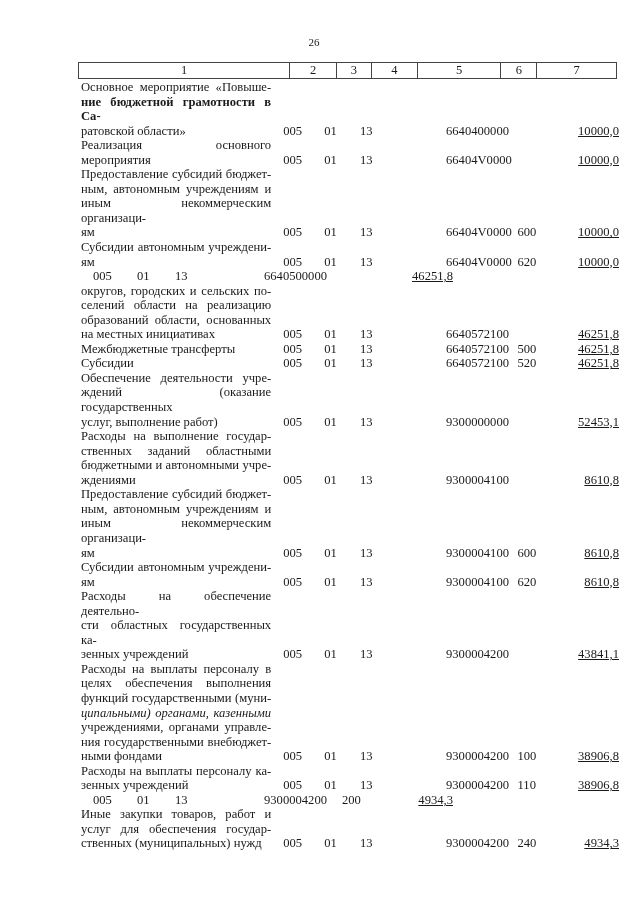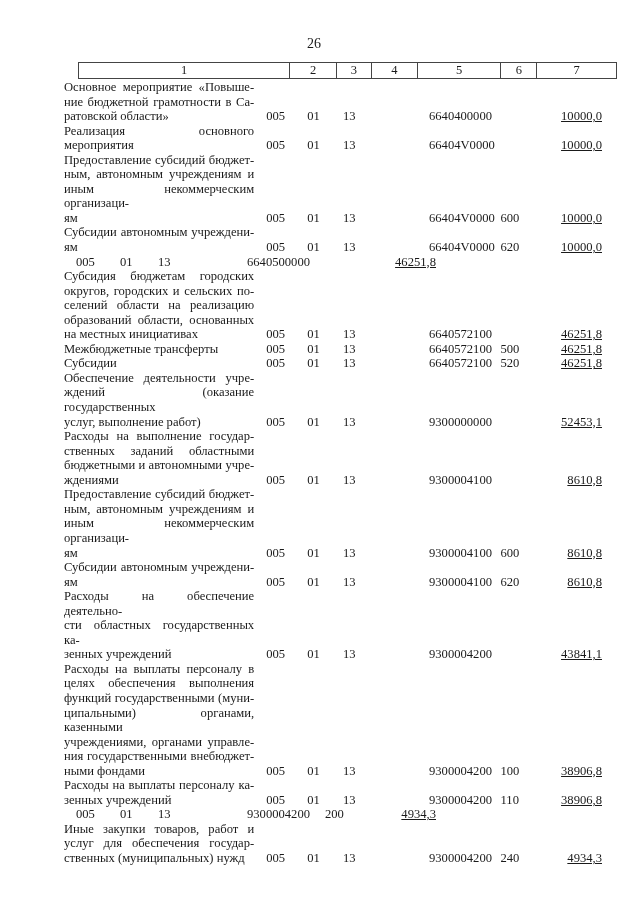--- a/index.html
+++ b/index.html
@@ -3,41 +3,41 @@
 <meta charset="utf-8">
 <style>
   html, body { margin: 0; padding: 0; background: #ffffff; }
   body {
     width: 640px; height: 905px; position: relative; overflow: hidden;
     font-family: "Liberation Serif", "DejaVu Serif", serif;
     color: #1a1a1a;
   }
   .page-number {
     position: absolute; top: 36px; left: 0; width: 628px;
-    text-align: center; font-size: 14px;
+    text-align: center; font-size: 11px;
   }
   .header-row {
     position: absolute; top: 62px; left: 78px; height: 17px;
     display: flex; border: 1px solid #444; box-sizing: border-box;
     width: 539px;
   }
   .header-row .hcell {
     border-right: 1px solid #444; box-sizing: border-box;
     text-align: center; font-size: 12.5px; line-height: 15px;
   }
   .header-row .hcell:last-child { border-right: none; }
   .c1 { width: 212px; }
   .c2 { width: 47px; }
   .c3 { width: 35px; }
   .c4 { width: 46px; }
   .c5 { width: 84px; }
   .c6 { width: 36px; }
   .c7 { width: 79px; }
 
-  .rows { position: absolute; top: 80px; left: 64px; width: 540px; }
+  .rows { position: absolute; top: 80px; left: 81px; width: 540px; }
   .row { display: flex; align-items: flex-end; }
   .row .desc {
     width: 208px; font-size: 12.6px; line-height: 14.55px;
     text-align: justify; text-align-last: left;
   }
   .row .num {
     font-size: 12.6px; line-height: 14.55px; white-space: nowrap;
   }
   .row .n2 { width: 47px; padding-left: 12px; box-sizing: border-box; }
   .row .n3 { width: 35px; padding-left: 9px; box-sizing: border-box; }
@@ -58,21 +58,21 @@
   <div class="hcell c4">4</div>
   <div class="hcell c5">5</div>
   <div class="hcell c6">6</div>
   <div class="hcell c7">7</div>
 </div>
 
 <div class="rows" id="rows">
     <div class="row">
       <div class="desc">
         <div style="text-align: justify; text-align-last: justify;">Основное мероприятие «Повыше-</div>
-        <div style="text-align: justify; text-align-last: justify;">ние бюджетной грамотности в Са-</div>
+        <div style="text-align: justify; text-align-last: justify; font-weight: bold;">ние бюджетной грамотности в Са-</div>
         <div>ратовской области»</div>
       </div>
       <div class="num n2">005</div>
       <div class="num n3">01</div>
       <div class="num n4">13</div>
       <div class="num n5">6640400000</div>
       <div class="num n6"></div>
       <div class="num n7">10000,0</div>
     </div>
     <div class="row">
@@ -115,21 +115,20 @@
     <div class="row">
       <div class="num n2">005</div>
       <div class="num n3">01</div>
       <div class="num n4">13</div>
       <div class="num n5">6640500000</div>
       <div class="num n6"></div>
       <div class="num n7">46251,8</div>
     </div>
     <div class="row">
       <div class="desc">
-        <div style="text-align: justify; text-align-last: justify;">Субсидия бюджетам городских</div>
         <div style="text-align: justify; text-align-last: justify;">округов, городских и сельских по-</div>
         <div style="text-align: justify; text-align-last: justify;">селений области на реализацию</div>
         <div style="text-align: justify; text-align-last: justify;">образований области, основанных</div>
         <div>на местных инициативах</div>
       </div>
       <div class="num n2">005</div>
       <div class="num n3">01</div>
       <div class="num n4">13</div>
       <div class="num n5">6640572100</div>
       <div class="num n6"></div>
@@ -221,21 +220,21 @@
       <div class="num n4">13</div>
       <div class="num n5">9300004200</div>
       <div class="num n6"></div>
       <div class="num n7">43841,1</div>
     </div>
     <div class="row">
       <div class="desc">
         <div style="text-align: justify; text-align-last: justify;">Расходы на выплаты персоналу в</div>
         <div style="text-align: justify; text-align-last: justify;">целях обеспечения выполнения</div>
         <div style="text-align: justify; text-align-last: justify;">функций государственными (муни-</div>
-        <div style="text-align: justify; text-align-last: justify;">ципальными) органами, казенными</div>
+        <div style="text-align: justify; text-align-last: justify; font-style: italic;">ципальными) органами, казенными</div>
         <div style="text-align: justify; text-align-last: justify;">учреждениями, органами управле-</div>
         <div style="text-align: justify; text-align-last: justify;">ния государственными внебюджет-</div>
         <div>ными фондами</div>
       </div>
       <div class="num n2">005</div>
       <div class="num n3">01</div>
       <div class="num n4">13</div>
       <div class="num n5">9300004200</div>
       <div class="num n6">100</div>
       <div class="num n7">38906,8</div>

